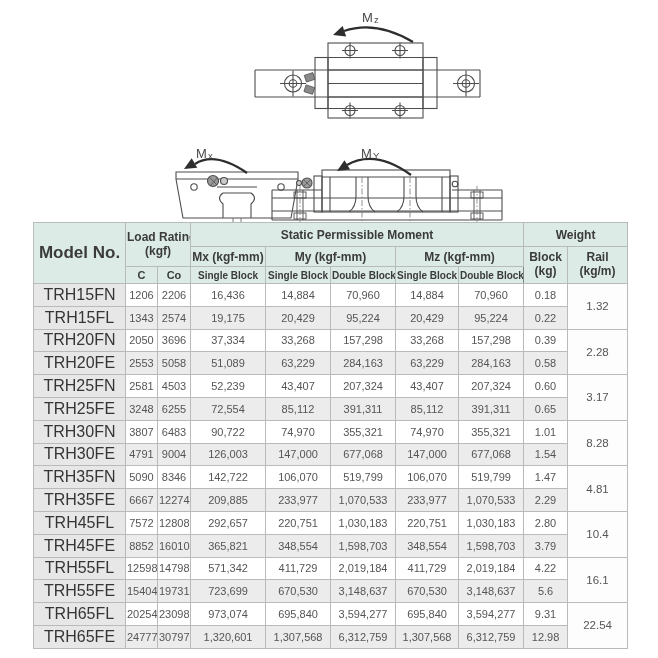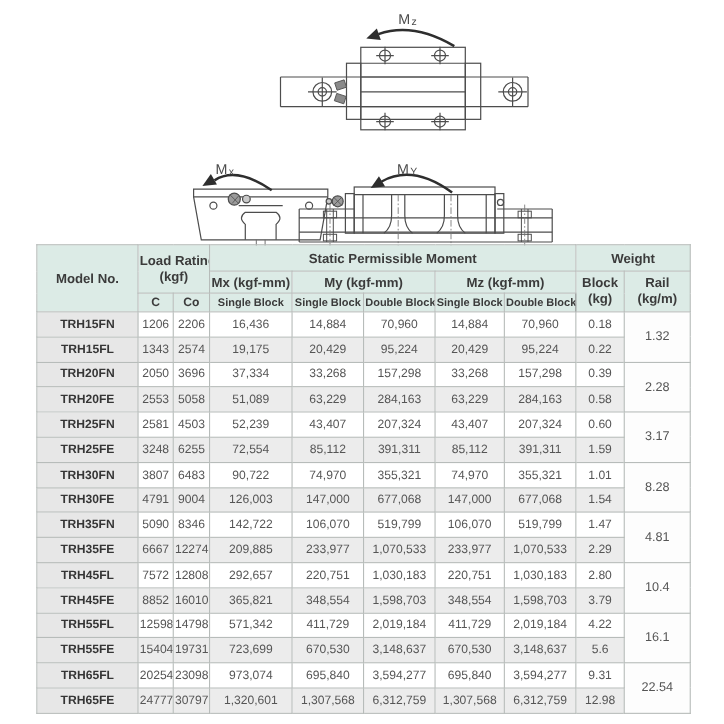--- a/index.html
+++ b/index.html
@@ -27,21 +27,21 @@
     overflow:hidden; white-space:nowrap; padding:0 1px;
   }
   .spec thead th { background:#dcebe6; font-weight:bold; color:#3b3b3b; }
   .spec tr.h1 th { height:24px; font-size:12px; }
   .spec tr.h2 th { height:20px; font-size:12px;margin-left:39px; }
   .spec tr.h3 th { height:17px; font-size:10px; }
   .spec tr.h3 th.cc { font-size:11px; }
   .spec th .stk { line-height:1.15; font-size:12px; }
   .spec tbody td { height:22.8px; font-size:11px; color:#555; background:#fff; }
   .spec tbody tr:nth-child(even) td { background:#ececec; }
-  .spec td.model-cell { background:#e7e7e7 !important; font-weight:bold; font-size:11px; color:#353535; }
+  .spec td.model-cell { background:#e7e7e7 !important; font-weight:normal; font-size:16px; color:#353535; }
   .spec td.rail-cell  { background:#fdfdfd !important; font-size:11.5px; }
   .bl-major { border-left:1.5px solid #7e8482 !important; }
   .spec tbody tr:nth-child(odd):not(:first-child) td { border-top:1.5px solid #7e8482; }
   .spec tbody tr:first-child td { border-top:1.5px solid #4a4a4a; }
 </style>
 </head>
 <body>
 
 <div class="page">
 
@@ -163,21 +163,21 @@
       <col style="width:75px">
         <col style="width:65px">
         <col style="width:65px">
       <col style="width:63px">
         <col style="width:65px">
         <col style="width:44px">
         <col style="width:60px">
     </colgroup>
     <thead>
       <tr class="h1">
-        <th rowspan="3" style="font-size:12px">Model No.</th>
+        <th rowspan="3" style="font-size:17px">Model No.</th>
         <th colspan="2" rowspan="2" class="bl-major">
           <div class="stk">Load Rating</div>
           <div class="stk">(kgf)</div>
         </th>
         <th colspan="5" class="bl-major">Static Permissible Moment</th>
         <th colspan="2" class="bl-major">Weight</th>
       </tr>
       <tr class="h2">
         <th class="bl-major">Mx (kgf-mm)</th>
         <th colspan="2" class="bl-major">My (kgf-mm)</th>
@@ -262,21 +262,21 @@
         </tr>
         <tr>
           <td class="model-cell">TRH25FE</td>
           <td class="bl-major">3248</td>
           <td>6255</td>
           <td class="bl-major">72,554</td>
           <td class="bl-major">85,112</td>
           <td>391,311</td>
           <td class="bl-major">85,112</td>
           <td>391,311</td>
-          <td class="bl-major">1.59</td>
+          <td class="bl-major">0.65</td>
         </tr>
         <tr>
           <td class="model-cell">TRH30FN</td>
           <td class="bl-major">3807</td>
           <td>6483</td>
           <td class="bl-major">90,722</td>
           <td class="bl-major">74,970</td>
           <td>355,321</td>
           <td class="bl-major">74,970</td>
           <td>355,321</td>

